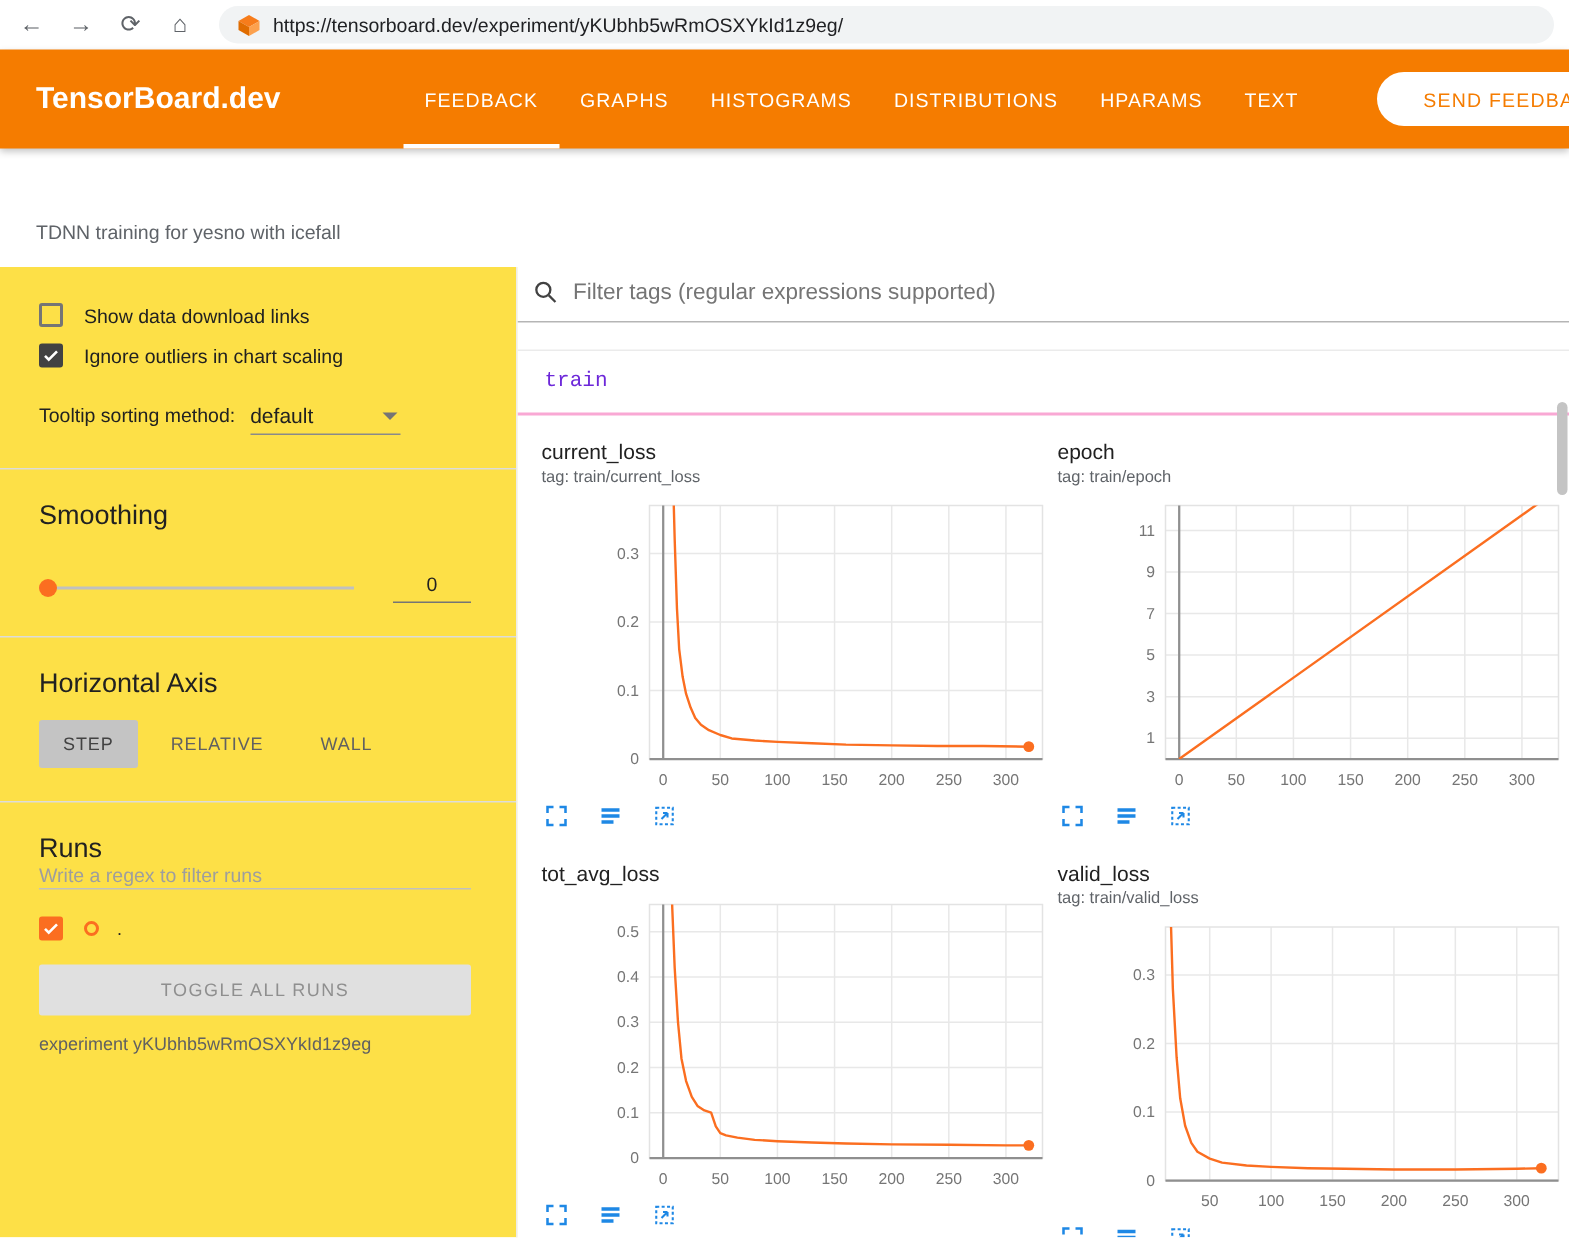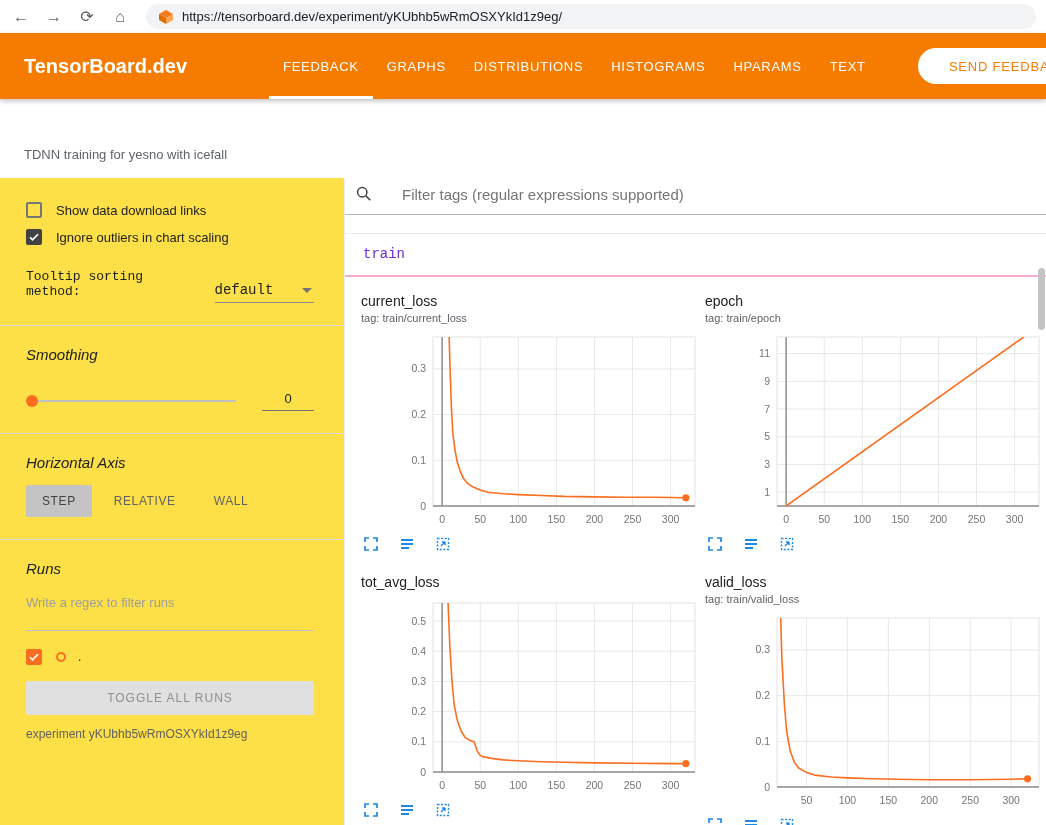--- a/index.html
+++ b/index.html
@@ -32,45 +32,45 @@
 
   
   .content{display:flex;height:647px;}
 
   .sidebar{width:345px;min-width:345px;background:#fde047;border-right:1px solid #ececec;padding:24px 30px 0 26px;}
   .check-row{display:flex;align-items:center;margin-bottom:11px;cursor:pointer;}
   .checkbox{width:16px;height:16px;border:2px solid #757575;border-radius:2px;background:transparent;margin-right:14px;flex:none;display:flex;align-items:center;justify-content:center;}
   .checkbox.checked{background:#424242;border-color:#424242;}
   .checkbox.run{background:var(--run-color);border-color:var(--run-color);}
   .check-label{font-size:13px;color:#212121;}
-  .tooltip-row{display:flex;align-items:flex-end;margin-top:24px;font-family:Liberation Mono, monospace;}
+  .tooltip-row{display:flex;margin-top:24px;}
   .tooltip-label{font-size:13px;color:#212121;margin-right:10px;padding-bottom:4px;}
   .dropdown{display:inline-flex;align-items:center;justify-content:space-between;border-bottom:1px solid #8a8a8a;padding-bottom:4px;width:100px;cursor:pointer;}
   .dropdown-value{font-size:14px;color:#212121;}
   .dropdown-arrow{width:0;height:0;border-left:5px solid transparent;border-right:5px solid transparent;border-top:5px solid #757575;margin-right:2px;}
   .divider{height:1px;background:#dcdcdc;margin:22px -30px 0 -26px;}
-  .section-label{font-size:15px;color:#212121;margin-top:20px;font-style:italic;}
+  .section-label{font-size:18px;color:#212121;margin-top:20px;}
   .slider-row{display:flex;align-items:center;margin-top:28px;}
   .slider-track{position:relative;flex:1;height:2px;background:#c0c0c0;margin-right:26px;cursor:pointer;}
   .slider-thumb{position:absolute;left:0;top:-5px;width:12px;height:12px;border-radius:50%;background:var(--run-color);cursor:grab;}
   .slider-value{width:52px;border-bottom:1px solid #757575;font-size:13px;color:#212121;text-align:center;padding-bottom:4px;}
   .axis-btn-row{display:flex;align-items:center;gap:6px;margin-top:14px;}
   .axis-btn{font-family:inherit;font-size:12px;font-weight:500;letter-spacing:0.6px;color:#616161;background:transparent;border:none;border-radius:2px;padding:9px 16px;cursor:pointer;}
   .axis-btn.active{background:#c4c4c4;color:#424242;}
-  .runs-filter{display:block;width:100%;margin-top:18px;background:transparent;border:none;border-bottom:1px solid #c0c0c0;outline:none;padding:0 0 20px 0;font-family:inherit;font-size:13px;color:#212121;}
+  .runs-filter{display:block;width:100%;background:transparent;border:none;border-bottom:1px solid #c0c0c0;outline:none;padding:0 0 1px 0;font-family:inherit;font-size:13px;color:#212121;}
   .runs-filter::placeholder{color:#9e9e9e;}
   .run-row{display:flex;align-items:center;margin-top:18px;}
   .run-circle{width:10px;height:10px;border:2px solid var(--run-color);border-radius:50%;margin:0 12px 0 0;flex:none;}
   .run-label{font-size:12px;color:#212121;}
   .toggle-btn{display:block;width:100%;margin-top:16px;background:#e0e0e0;border:none;border-radius:2px;color:#8f8f8f;font-family:inherit;font-size:12px;font-weight:500;letter-spacing:1px;padding:10px 0;cursor:pointer;}
   .experiment-caption{margin-top:12px;font-size:12px;color:#616161;}
 
   
   .main{flex:1;position:relative;background:#fff;overflow:hidden;}
-  .filter-row{display:flex;gap:28px;padding:7px 0 10px 10px;border-bottom:1px solid #b5b5b5;}
+  .filter-row{display:flex;align-items:center;gap:8px;padding:7px 0 10px 10px;border-bottom:1px solid #b5b5b5;}
   .filter-input{flex:1;border:none;outline:none;background:transparent;font-family:inherit;font-size:15px;color:#424242;}
   .filter-input::placeholder{color:#757575;}
   .card{margin-top:18px;border-top:1px solid #ebebeb;}
   .card-header{padding:12px 18px 13px;font-size:14px;color:#6d28d9;border-bottom:2px solid #f9a8d4;cursor:pointer;font-family:Liberation Mono, monospace;}
   .charts-grid{display:grid;grid-template-columns:336px 336px;column-gap:8px;row-gap:22px;padding:16px 0 0 16px;}
   .chart-title{font-size:14px;color:#212121;}
   .chart-tag{font-size:11px;color:#5f6368;margin-top:3px;}
   svg.chart{display:block;margin-top:8px;}
   svg text{font-family:"Liberation Sans",sans-serif;}
   .chart-toolbar{display:flex;gap:20px;margin-top:4px;padding-left:2px;}
@@ -98,22 +98,22 @@
       </span>
       <span class="url-text">https://tensorboard.dev/experiment/yKUbhb5wRmOSXYkId1z9eg/</span>
     </div>
   </div>
 
   <div class="app-header">
     <div class="logo">TensorBoard.dev</div>
     <div class="nav-tabs">
       <div class="nav-tab active">FEEDBACK</div>
       <div class="nav-tab">GRAPHS</div>
+      <div class="nav-tab">HISTOGRAMS</div>
       <div class="nav-tab">DISTRIBUTIONS</div>
-      <div class="nav-tab">HISTOGRAMS</div>
       <div class="nav-tab">HPARAMS</div>
       <div class="nav-tab">TEXT</div>
     </div>
     <button class="feedback-btn">SEND FEEDBACK</button>
   </div>
 
   <div class="subtitle-band">
     <div class="experiment-subtitle">TDNN training for yesno with icefall</div>
   </div>
 

